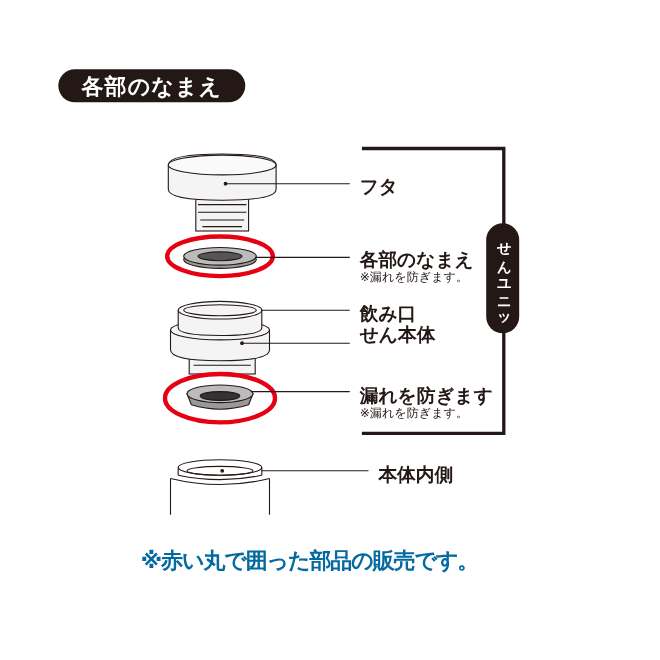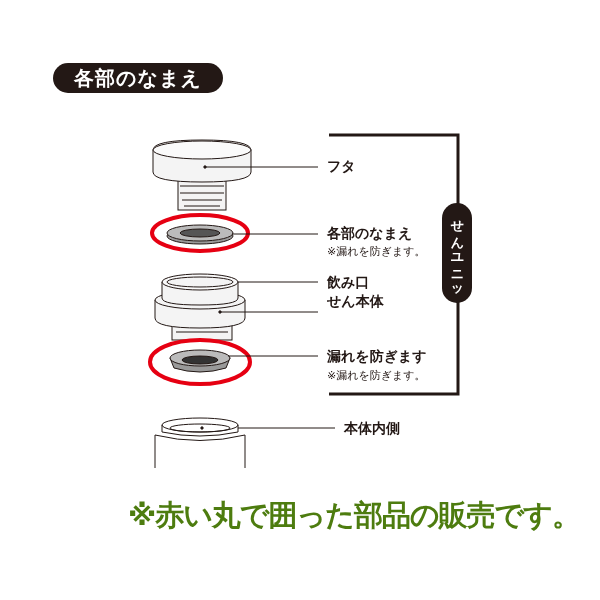--- a/index.html
+++ b/index.html
@@ -2,26 +2,26 @@
 <html><head>
   <meta charset="utf-8">
   <style>
     html, body { margin: 0; padding: 0; background: #ffffff; }
     body { width: 600px; height: 600px; position: relative; overflow: hidden;
            font-family: "DejaVu Sans", "Liberation Sans", sans-serif; color: #231815; }
     .pill-title { position: absolute; left: 53px; top: 63px; width: 170px; height: 30px;
       background: #231815; border-radius: 15px; color: #fff; font-weight: bold;
       font-size: 20px; line-height: 30px; text-align: center; letter-spacing: 1px; }
     svg.diagram { position: absolute; left: 0; top: 0; }
-    .label { position: absolute; font-weight: bold; font-size: 14px; color: #231815; white-space: nowrap; }
+    .label { position: absolute; font-weight: bold; font-size: 17px; color: #231815; white-space: nowrap; }
     .note { position: absolute; font-size: 11px; color: #231815; white-space: nowrap; }
     .unit-pill { position: absolute; left: 442px; top: 203px; width: 30px; height: 100px;
       background: #231815; border-radius: 15px; color: #fff; font-weight: bold; font-size: 13px;
       writing-mode: vertical-rl; text-align: center; line-height: 30px; letter-spacing: 2px; }
-    .footer { position: absolute; left: 128px; top: 496px; font-weight: bold; font-size: 29px; color: #4d7c0f; white-space: nowrap; letter-spacing: -1px; }
+    .footer { position: absolute; left: 128px; top: 496px; font-weight: bold; font-size: 20px; color: #0369a1; white-space: nowrap; letter-spacing: -1px; }
   </style>
 </head>
 <body>
 
 <div class="pill-title">各部のなまえ</div>
 
 <svg class="diagram" width="600" height="600" viewBox="0 0 600 600">
 
   <g stroke="#231815" stroke-width="3" fill="none">
     <polyline points="329,135 458,135 458,394 329,394"></polyline>

